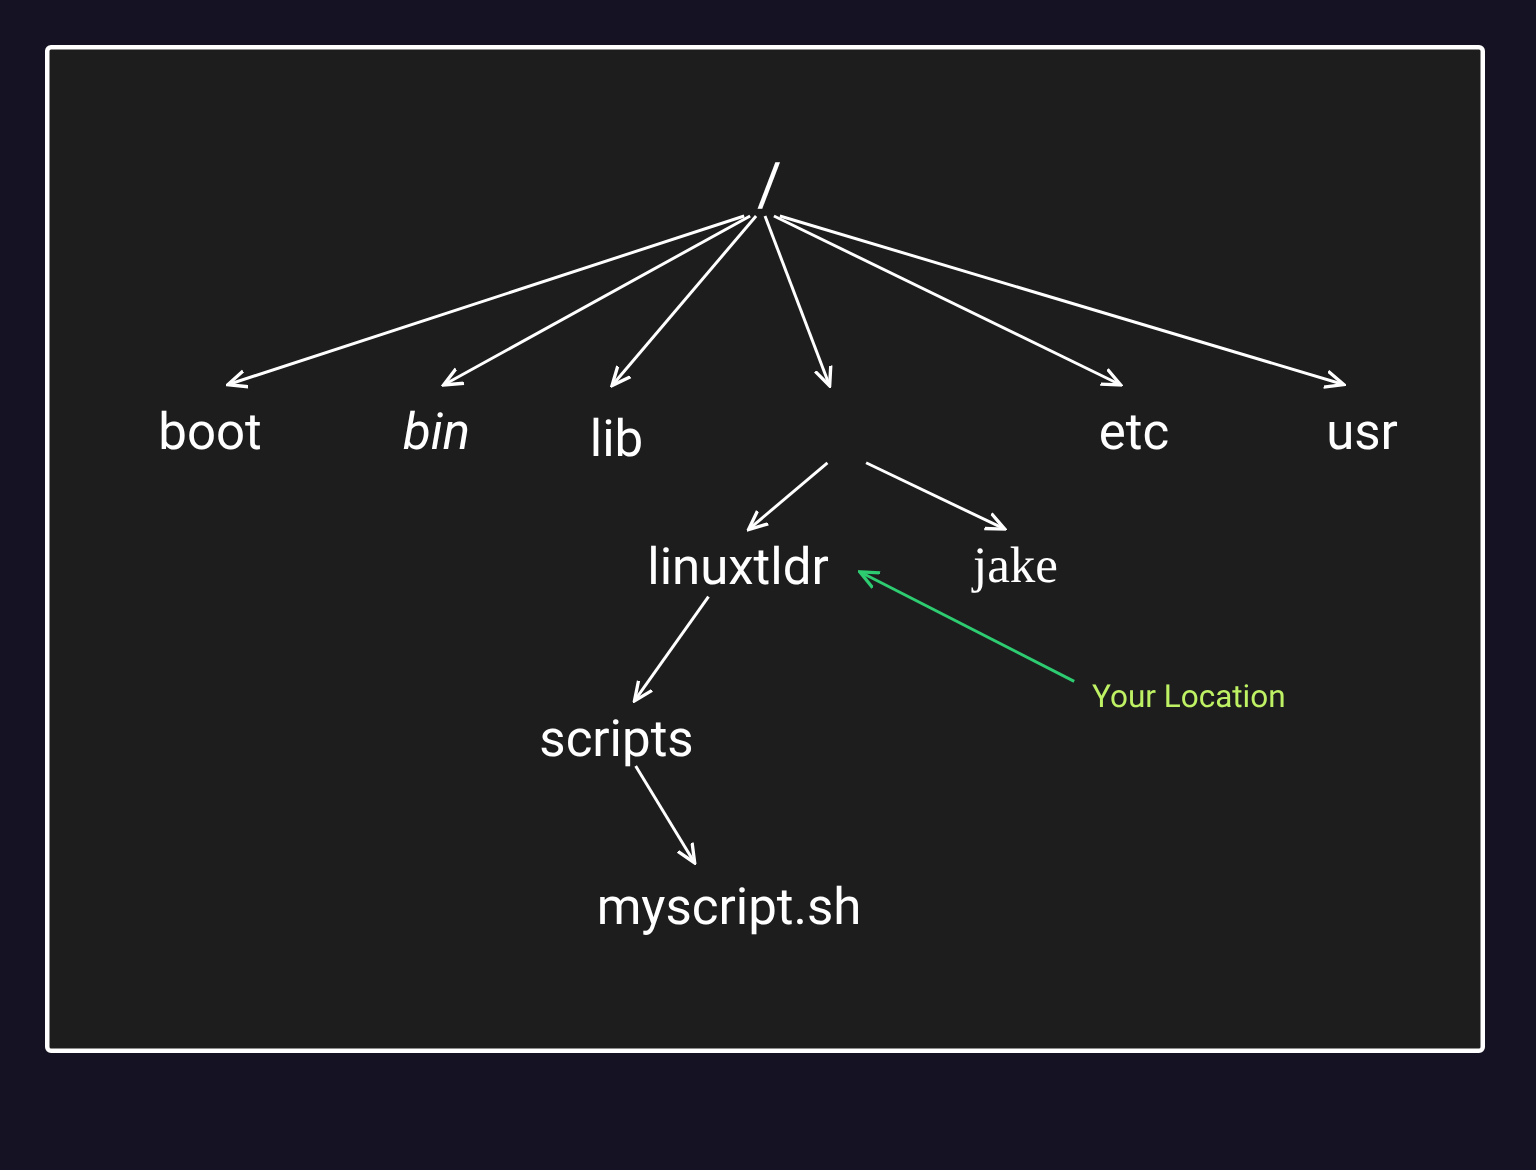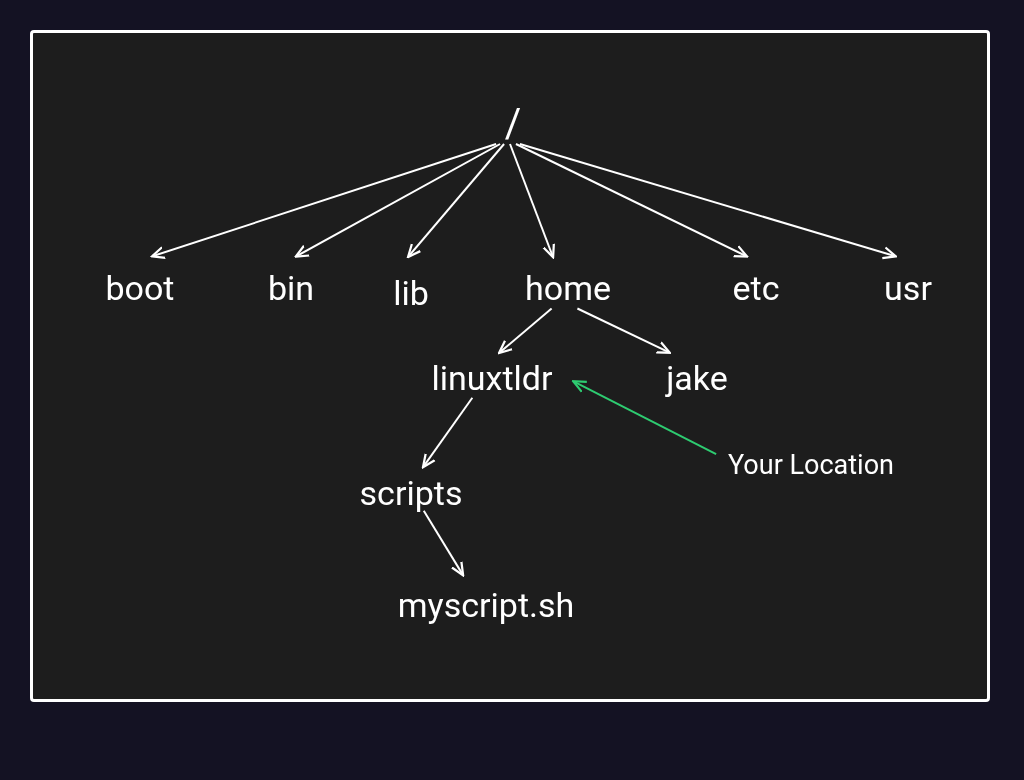--- a/index.html
+++ b/index.html
@@ -35,22 +35,22 @@
     font-size: 34px;
     font-weight: 400;
     transform: translate(-50%, -50%);
     white-space: nowrap;
   }
   .root-node {
     font-size: 40px;
   }
   .annotation {
     position: absolute;
-    color: #ffffff;
-    font-size: 27px;
+    color: #bef264;
+    font-size: 21px;
     font-weight: 400;
     transform: translate(0, -50%);
     white-space: nowrap;
   }
 </style>
 </head>
 <body>
 
 <div class="frame">
 
@@ -77,28 +77,27 @@
     <line x1="442" y1="368" x2="393" y2="437" stroke="#ffffff" stroke-width="2" marker-end="url(#arrow-white)"></line>
 
     <line x1="393" y1="482" x2="432" y2="546" stroke="#ffffff" stroke-width="2" marker-end="url(#arrow-white)"></line>
 
     <line x1="688" y1="425" x2="545" y2="352" stroke="#2ecc71" stroke-width="2" marker-end="url(#arrow-green)"></line>
   </svg>
 
   <div class="node root-node" style="left:480px; top:90px;">/</div>
 
   <div class="node" style="left:107px; top:255px;">boot</div>
-  <div class="node" style="left:258px; top:255px;">bin</div>
+  <div class="node" style="left:258px; top:255px;font-style:italic;">bin</div>
   <div class="node" style="left:378px; top:260px;">lib</div>
-  <div class="node" style="left:535px; top:255px;">home</div>
   <div class="node" style="left:723px; top:255px;">etc</div>
   <div class="node" style="left:875px; top:255px;text-align:center;">usr</div>
 
   <div class="node" style="left:459px; top:345px;text-align:right;">linuxtldr</div>
-  <div class="node" style="left:664px; top:345px;">jake</div>
+  <div class="node" style="left:644px; top:345px;font-family:Liberation Serif, serif;">jake</div>
 
   <div class="node" style="left:453px; top:572px;">myscript.sh</div>
 
   <div class="node" style="left:378px; top:460px;">scripts</div>
 
   <div class="annotation" style="left:695px; top:432px;">Your Location</div>
 
 </div>
 
 </body></html>

